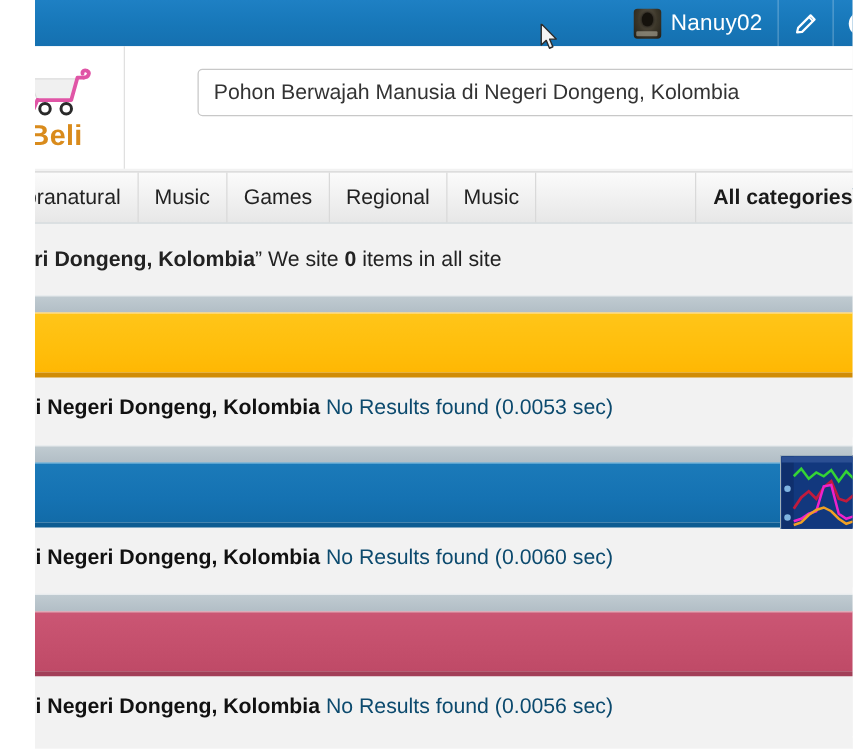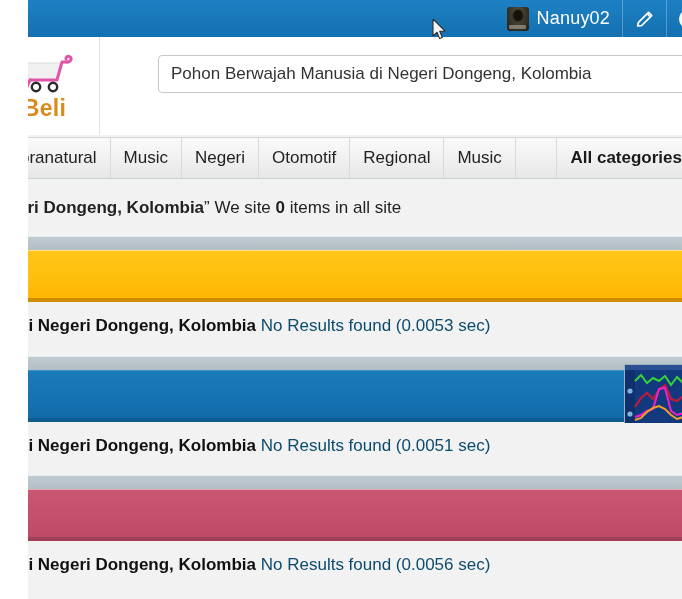--- a/index.html
+++ b/index.html
@@ -331,22 +331,21 @@
       <input class="search-input" type="text" value="Pohon Berwajah Manusia di Negeri Dongeng, Kolombia" style="">
       
     </div>
 
     <a class="search-tips" href="#">Search Tips</a>
   </div>
 
   <div class="navbar">
     <div class="nav-item first">pranatural</div>
     <div class="nav-item">Music</div>
-    <div class="nav-item">Negeri</div>
-    <div class="nav-item">Otomotif</div>
+    <div class="nav-item">Games</div>
     <div class="nav-item">Regional</div>
     <div class="nav-item">Music</div>
     <div class="nav-spacer"></div>
     <div class="nav-all">
       <span>All categories</span>
       <span class="caret"></span>
     </div>
   </div>
 
   <div class="summary">
@@ -377,21 +376,21 @@
           <path d="M10 42 L16 33 L22 28 L28 34 L34 25 L40 20 L46 34 L52 36 L58 31 L64 26 L70 35 L76 28 L86 40" fill="none" stroke="#c01b3d" stroke-width="2.2"></path>
           <path d="M10 52 L16 50 L22 46 L28 44 L34 24 L40 23 L46 46 L52 50 L58 48 L64 44 L70 49 L76 45 L86 52" fill="none" stroke="#ee22cc" stroke-width="2"></path>
           <path d="M10 55 L16 53 L22 47 L28 43 L34 41 L40 44 L46 50 L52 54 L58 52 L64 47 L70 53 L76 50 L86 55" fill="none" stroke="#f0a024" stroke-width="2"></path>
           <circle cx="5" cy="26" r="2.6" fill="#7fb3e0"></circle>
           <circle cx="5" cy="49" r="2.6" fill="#7fb3e0"></circle>
         </svg>
       </div>
     </div>
     <div class="banner-caption">
       <div class="caption-inner">
-        <b>di Negeri Dongeng, Kolombia</b><span> No Results found (0.0051 sec)</span>
+        <b>di Negeri Dongeng, Kolombia</b><span> No Results found (0.0060 sec)</span>
       </div>
     </div>
   </div>
 
   <div class="block" style="top:475px;">
     <div class="block-sep"></div>
     <div class="banner banner-crimson"></div>
     <div class="banner-caption">
       <div class="caption-inner">
         <b>di Negeri Dongeng, Kolombia</b><span> No Results found (0.0056 sec)</span>

